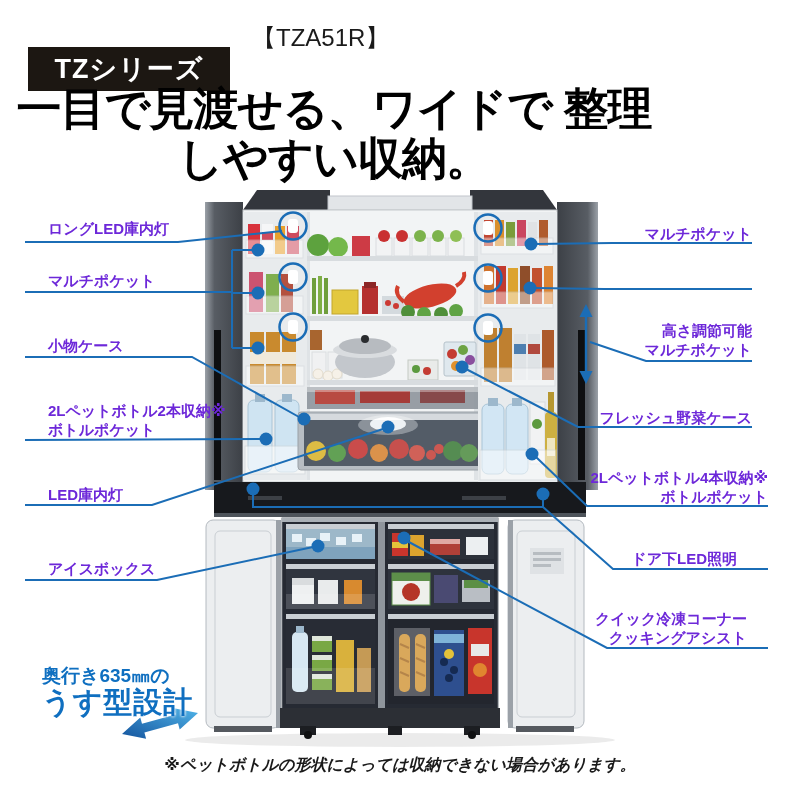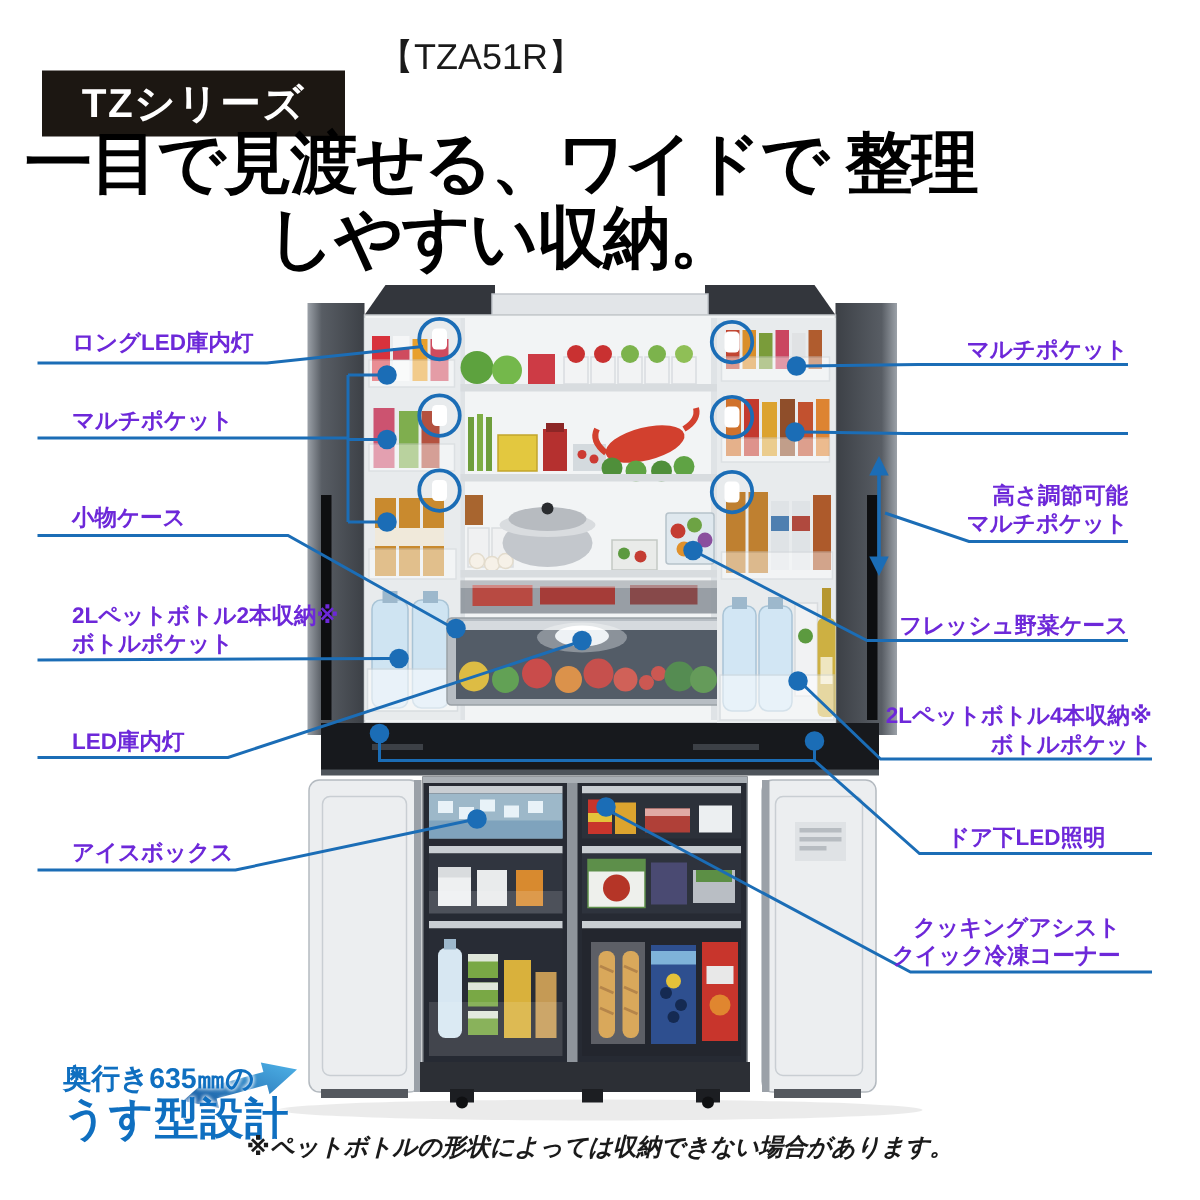--- a/index.html
+++ b/index.html
@@ -11,21 +11,21 @@
          justify-content:center;letter-spacing:1px;margin-top:34px;}
   .model{position:absolute;left:252px;top:22px;font-size:24px;font-weight:500;color:#1a1a1a;}
   .headline{position:absolute;left:0;top:84px;width:668px;margin:0;text-align:center;
             font-size:45px;line-height:50px;font-weight:900;color:#000;letter-spacing:-1px;}
   .lbl{position:absolute;font-size:15px;line-height:19px;font-weight:700;color:#6d28d9;white-space:nowrap;}
   .lbl span{display:block;}
   .lbl.left{left:48px;text-align:left;}
   .lbl.right{text-align:right;}
   .feature{position:absolute;left:42px;top:666px;color:#0f6fc0;font-weight:900;line-height:1;
            text-shadow:0 0 3px #fff,0 0 3px #fff;}
-  .feature .f1{display:block;font-size:19px;margin-bottom:3px;margin-top:44px;}
+  .feature .f1{display:block;font-size:19px;margin-bottom:3px;}
   .feature .f2{display:block;font-size:29px;letter-spacing:1px;}
   .footnote{position:absolute;left:0;top:755px;width:800px;text-align:center;
             font-size:16px;font-weight:600;color:#1a1a1a;font-style:italic;}
 </style>
 </head>
 <body>
 
 <div class="canvas">
 
   <svg class="art" width="800" height="800" viewBox="0 0 800 800">
@@ -418,22 +418,22 @@
     <span>高さ調節可能</span>
     <span>マルチポケット</span>
   </div>
   <div class="lbl right" style="top:408px;right:48px">フレッシュ野菜ケース</div>
   <div class="lbl right" style="top:468px;right:32px">
     <span>2Lペットボトル4本収納※</span>
     <span>ボトルポケット</span>
   </div>
   <div class="lbl right" style="top:549px;right:63px">ドア下LED照明</div>
   <div class="lbl right" style="top:609px;right:53px">
+    <span>クイック冷凍コーナー</span>
     <span>クッキングアシスト</span>
-    <span>クイック冷凍コーナー</span>
   </div>
 
   <div class="feature">
     <span class="f1">奥行き635㎜の</span>
     <span class="f2">うす型設計</span>
   </div>
 
   <div class="footnote">※ペットボトルの形状によっては収納できない場合があります。</div>
 
 </div>

